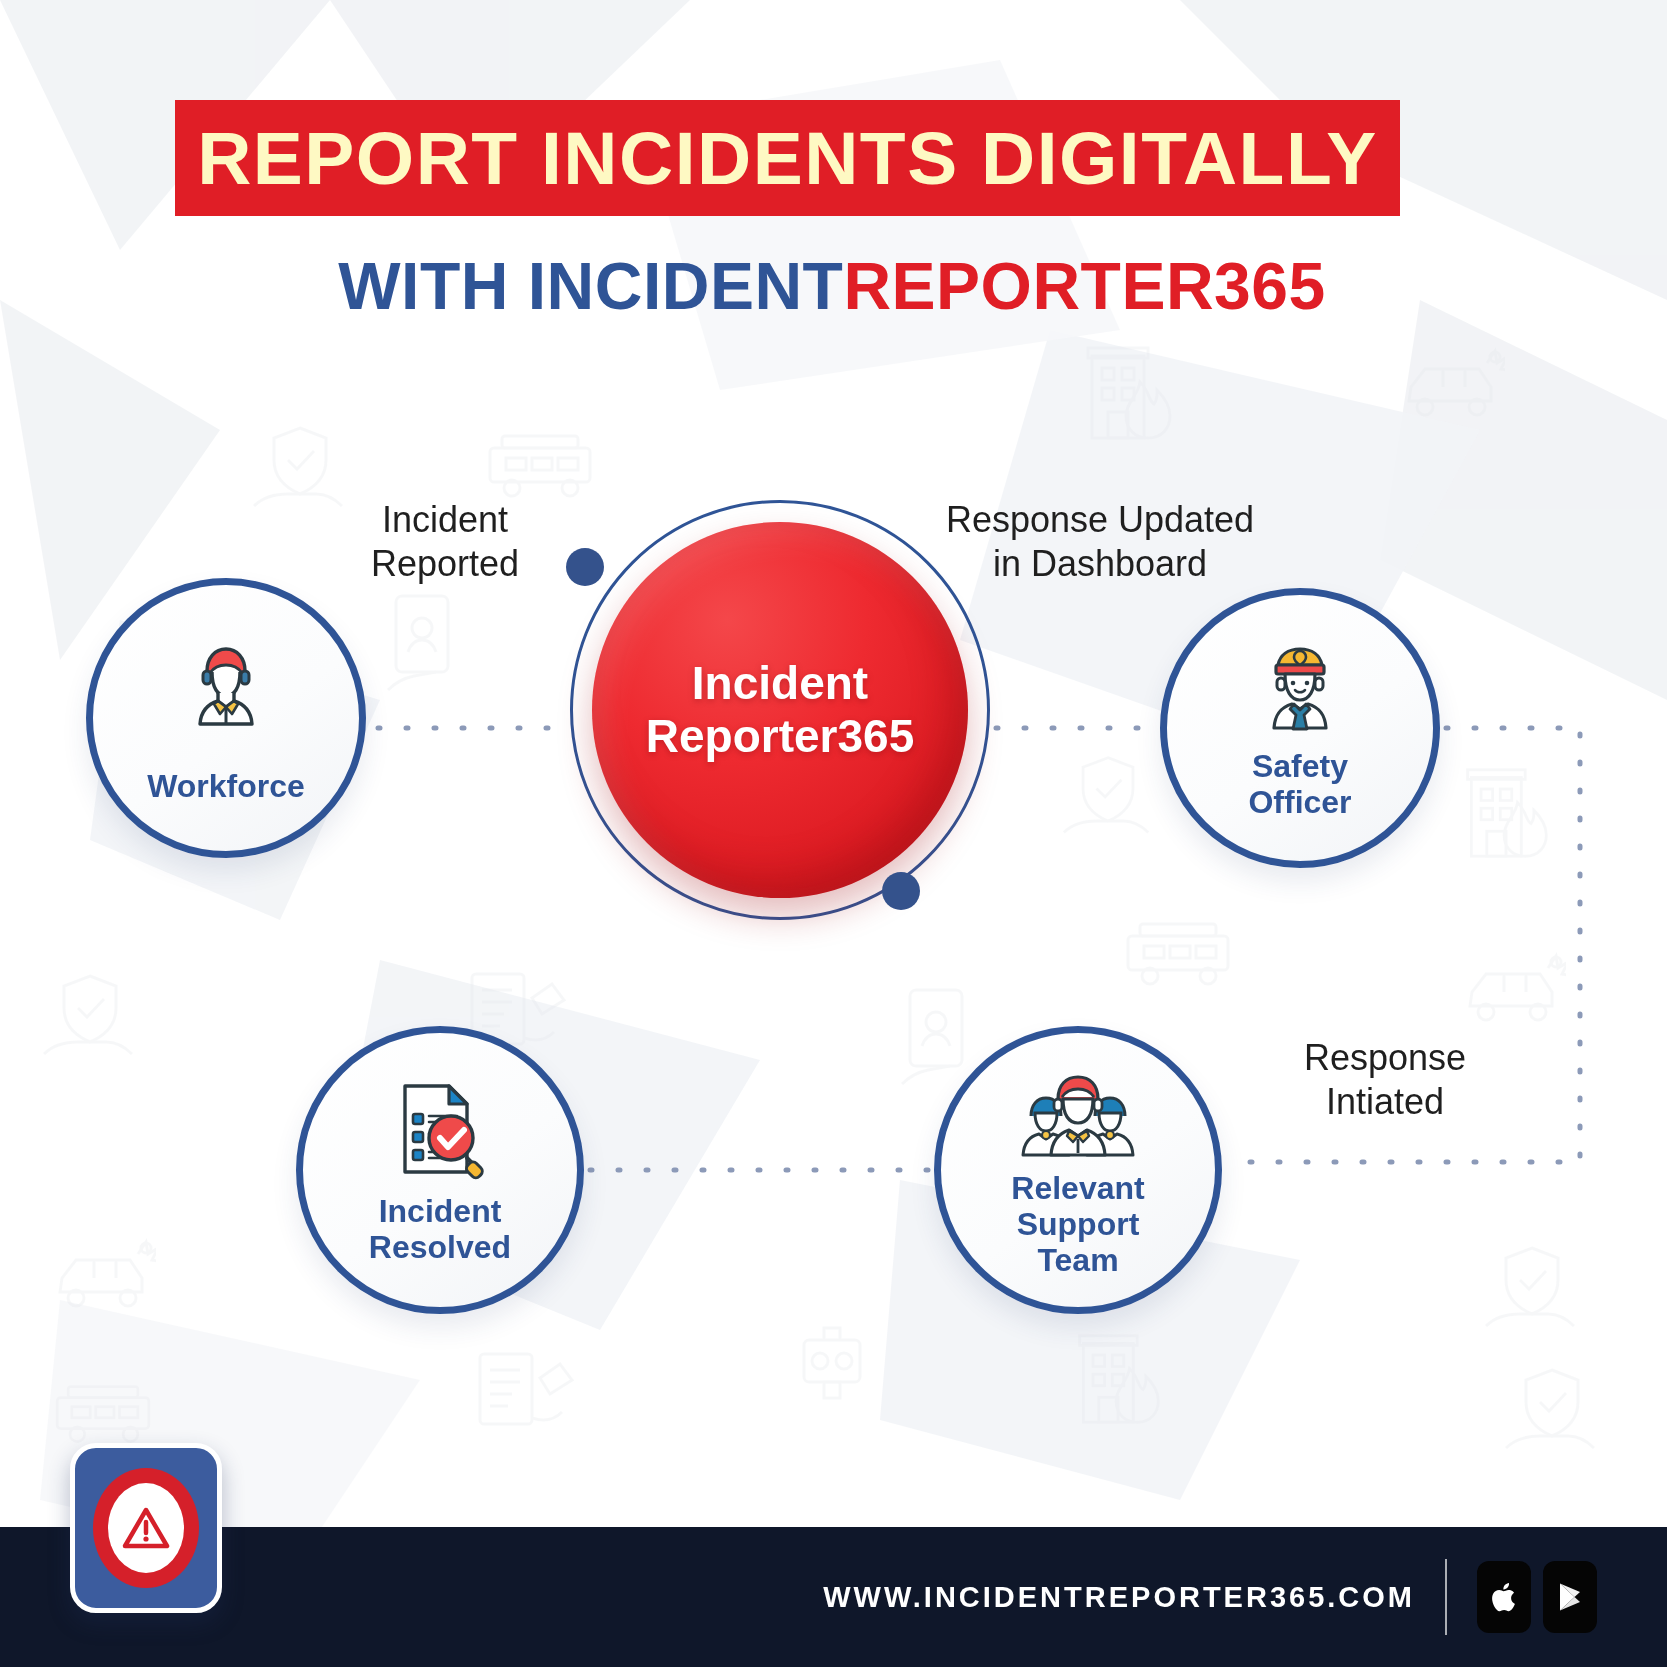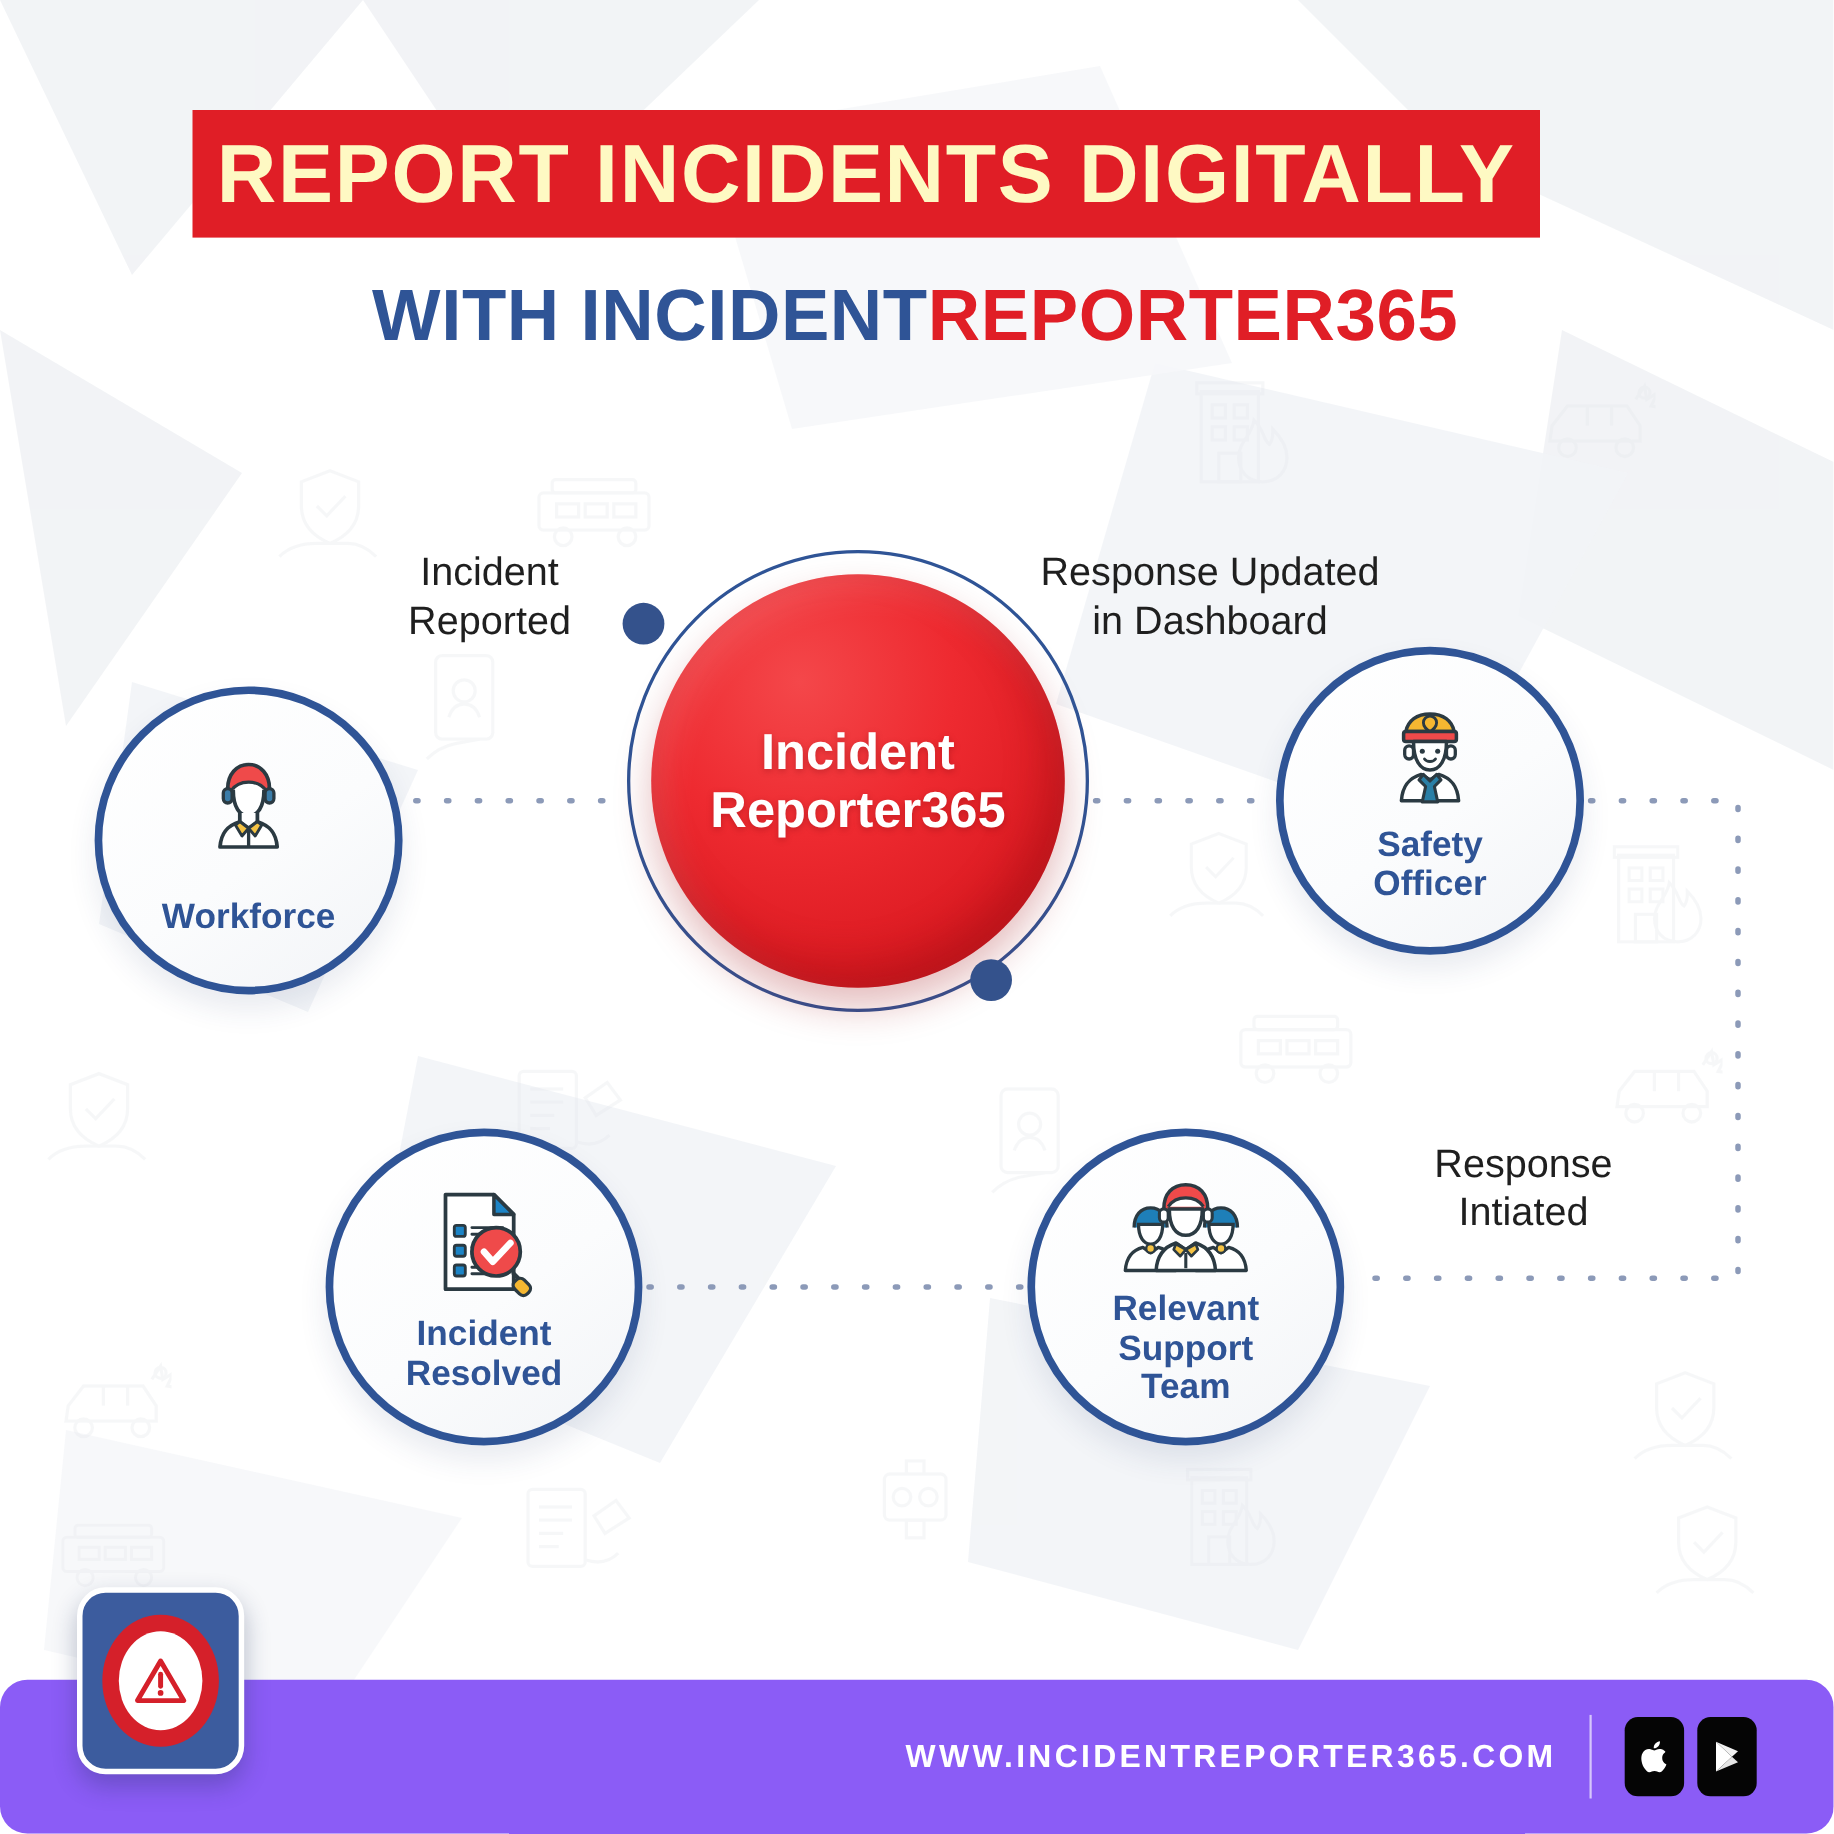--- a/index.html
+++ b/index.html
@@ -92,21 +92,21 @@
     box-shadow: 0 14px 26px rgba(40,60,110,.10);
     display:flex; flex-direction:column;
     align-items:center; justify-content:center;
   }
   .node .ico { display:block; margin-bottom:6px; }
   .node .cap {
     color:#2F5496; font-weight:700; text-align:center;
     line-height:1.12;
   }
 
-  #node-workforce { left:86px;   top:624px;  width:280px; height:280px;gap:24px; }
+  #node-workforce { left:86px;   top:578px;  width:280px; height:280px;gap:24px; }
   #node-officer   { left:1160px; top:588px;  width:280px; height:280px; }
   #node-resolved  { left:296px;  top:1026px; width:288px; height:288px; }
   #node-team      { left:934px;  top:1026px; width:288px; height:288px; }
 
   #node-workforce .cap { font-size:32px; }
   #node-officer   .cap { font-size:32px; }
   #node-resolved  .cap { font-size:32px; }
   #node-team      .cap { font-size:32px; }
 
   
@@ -120,22 +120,22 @@
     white-space:pre-line;
   }
   #lbl-reported  { left:330px;  top:498px;  width:230px; }
   #lbl-updated   { left:930px;  top:498px;  width:340px; }
   #lbl-response  { left:1270px; top:1036px; width:230px; }
 
   
   .footer-bar {
     position:absolute; left:0; bottom:0;
     width:1667px; height:140px;
-    background:#8b5cf6;
-    display:flex; align-items:center; justify-content:flex-end;border-radius:25px;
+    background:#0f172a;
+    display:flex; align-items:center; justify-content:flex-end;
   }
   .footer-url {
     color:#ffffff; font-size:29px; font-weight:700;
     letter-spacing:3px; margin-right:30px;
   }
   .footer-sep {
     width:2px; height:76px; background:rgba(255,255,255,.65);
     margin-right:30px;
   }
   .store-wrap { display:flex; gap:12px; margin-right:70px; }

